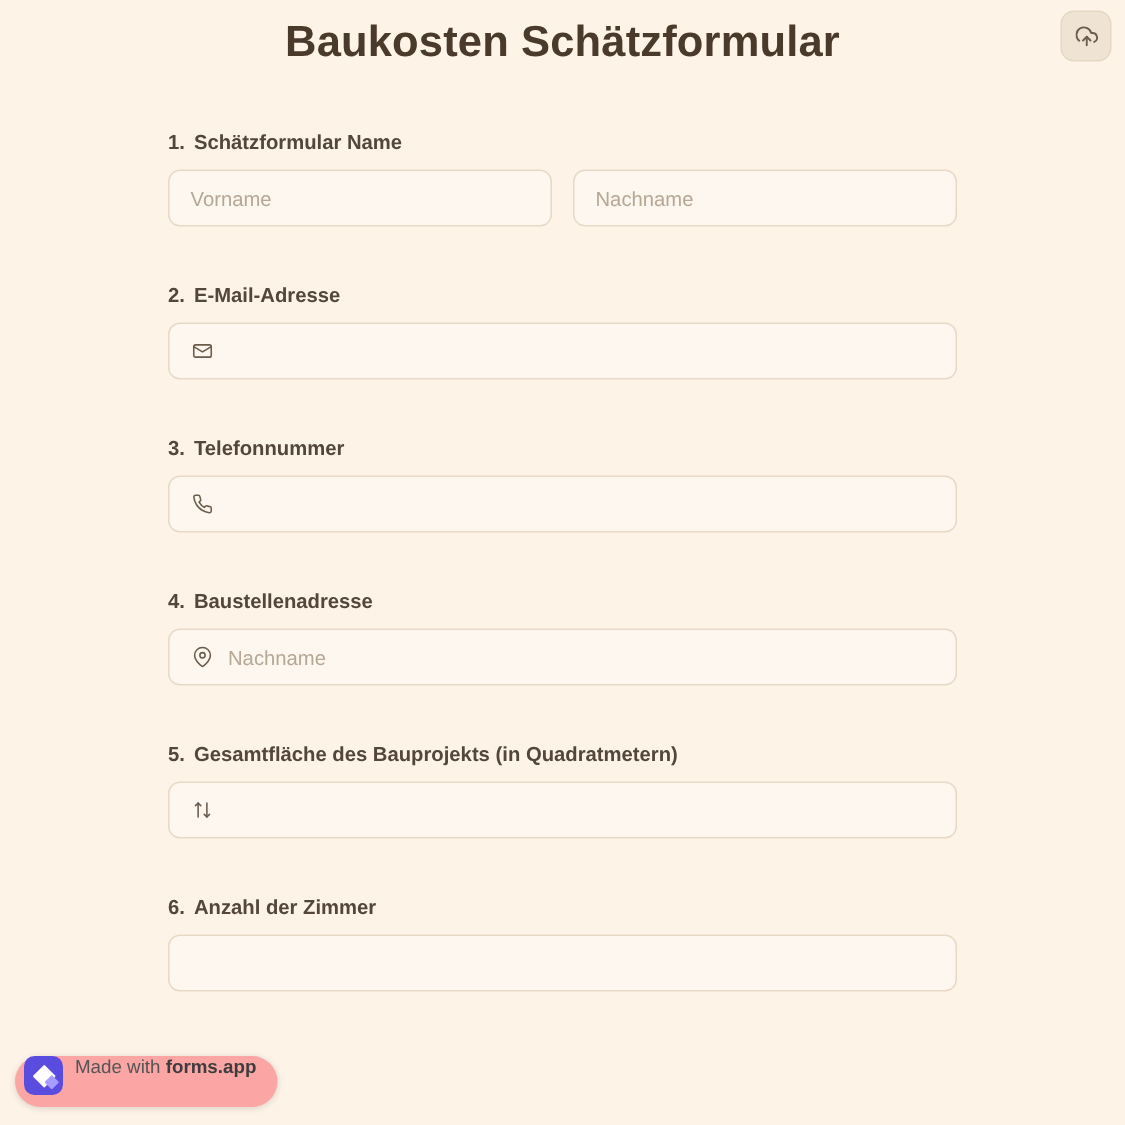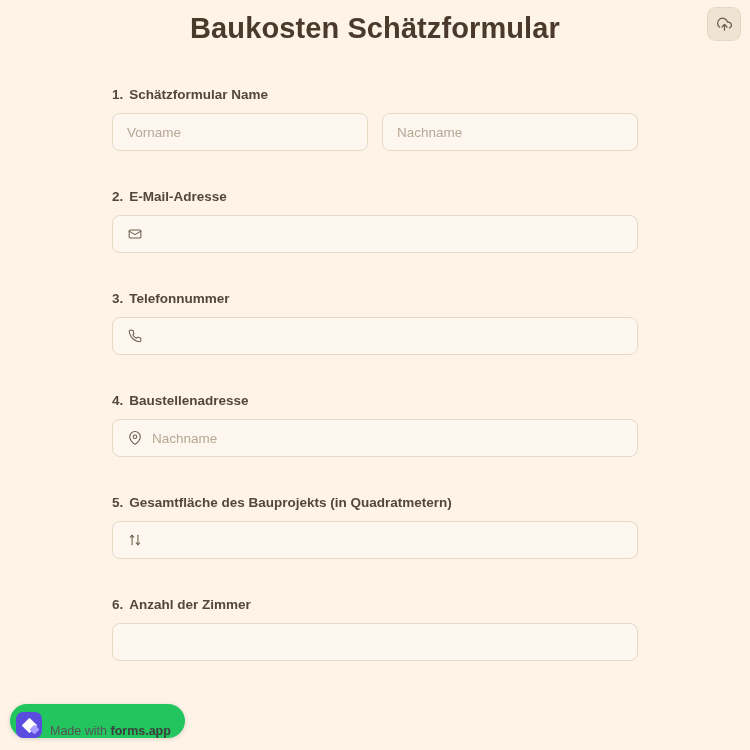--- a/index.html
+++ b/index.html
@@ -100,25 +100,25 @@
     justify-content: center;
     color: #8d7d6c;
   }
 
   
   .badge {
     position: absolute;
     left: 10px;
     bottom: 12px;
     height: 34px;
-    background: #22c55e;
+    background: #fca5a5;
     border-radius: 18px;
     box-shadow: 0 1px 5px rgba(0,0,0,0.14);
     display: flex;
-    align-items: flex-end;
+    align-items: flex-start;
     padding: 0 14px 0 6px;
     gap: 8px;
     font-size: 12.5px;
     color: #3d3d3d;
   }
   .badge-logo {
     width: 26px;
     height: 26px;
     border-radius: 7px;
     background: #5b4ce0;

